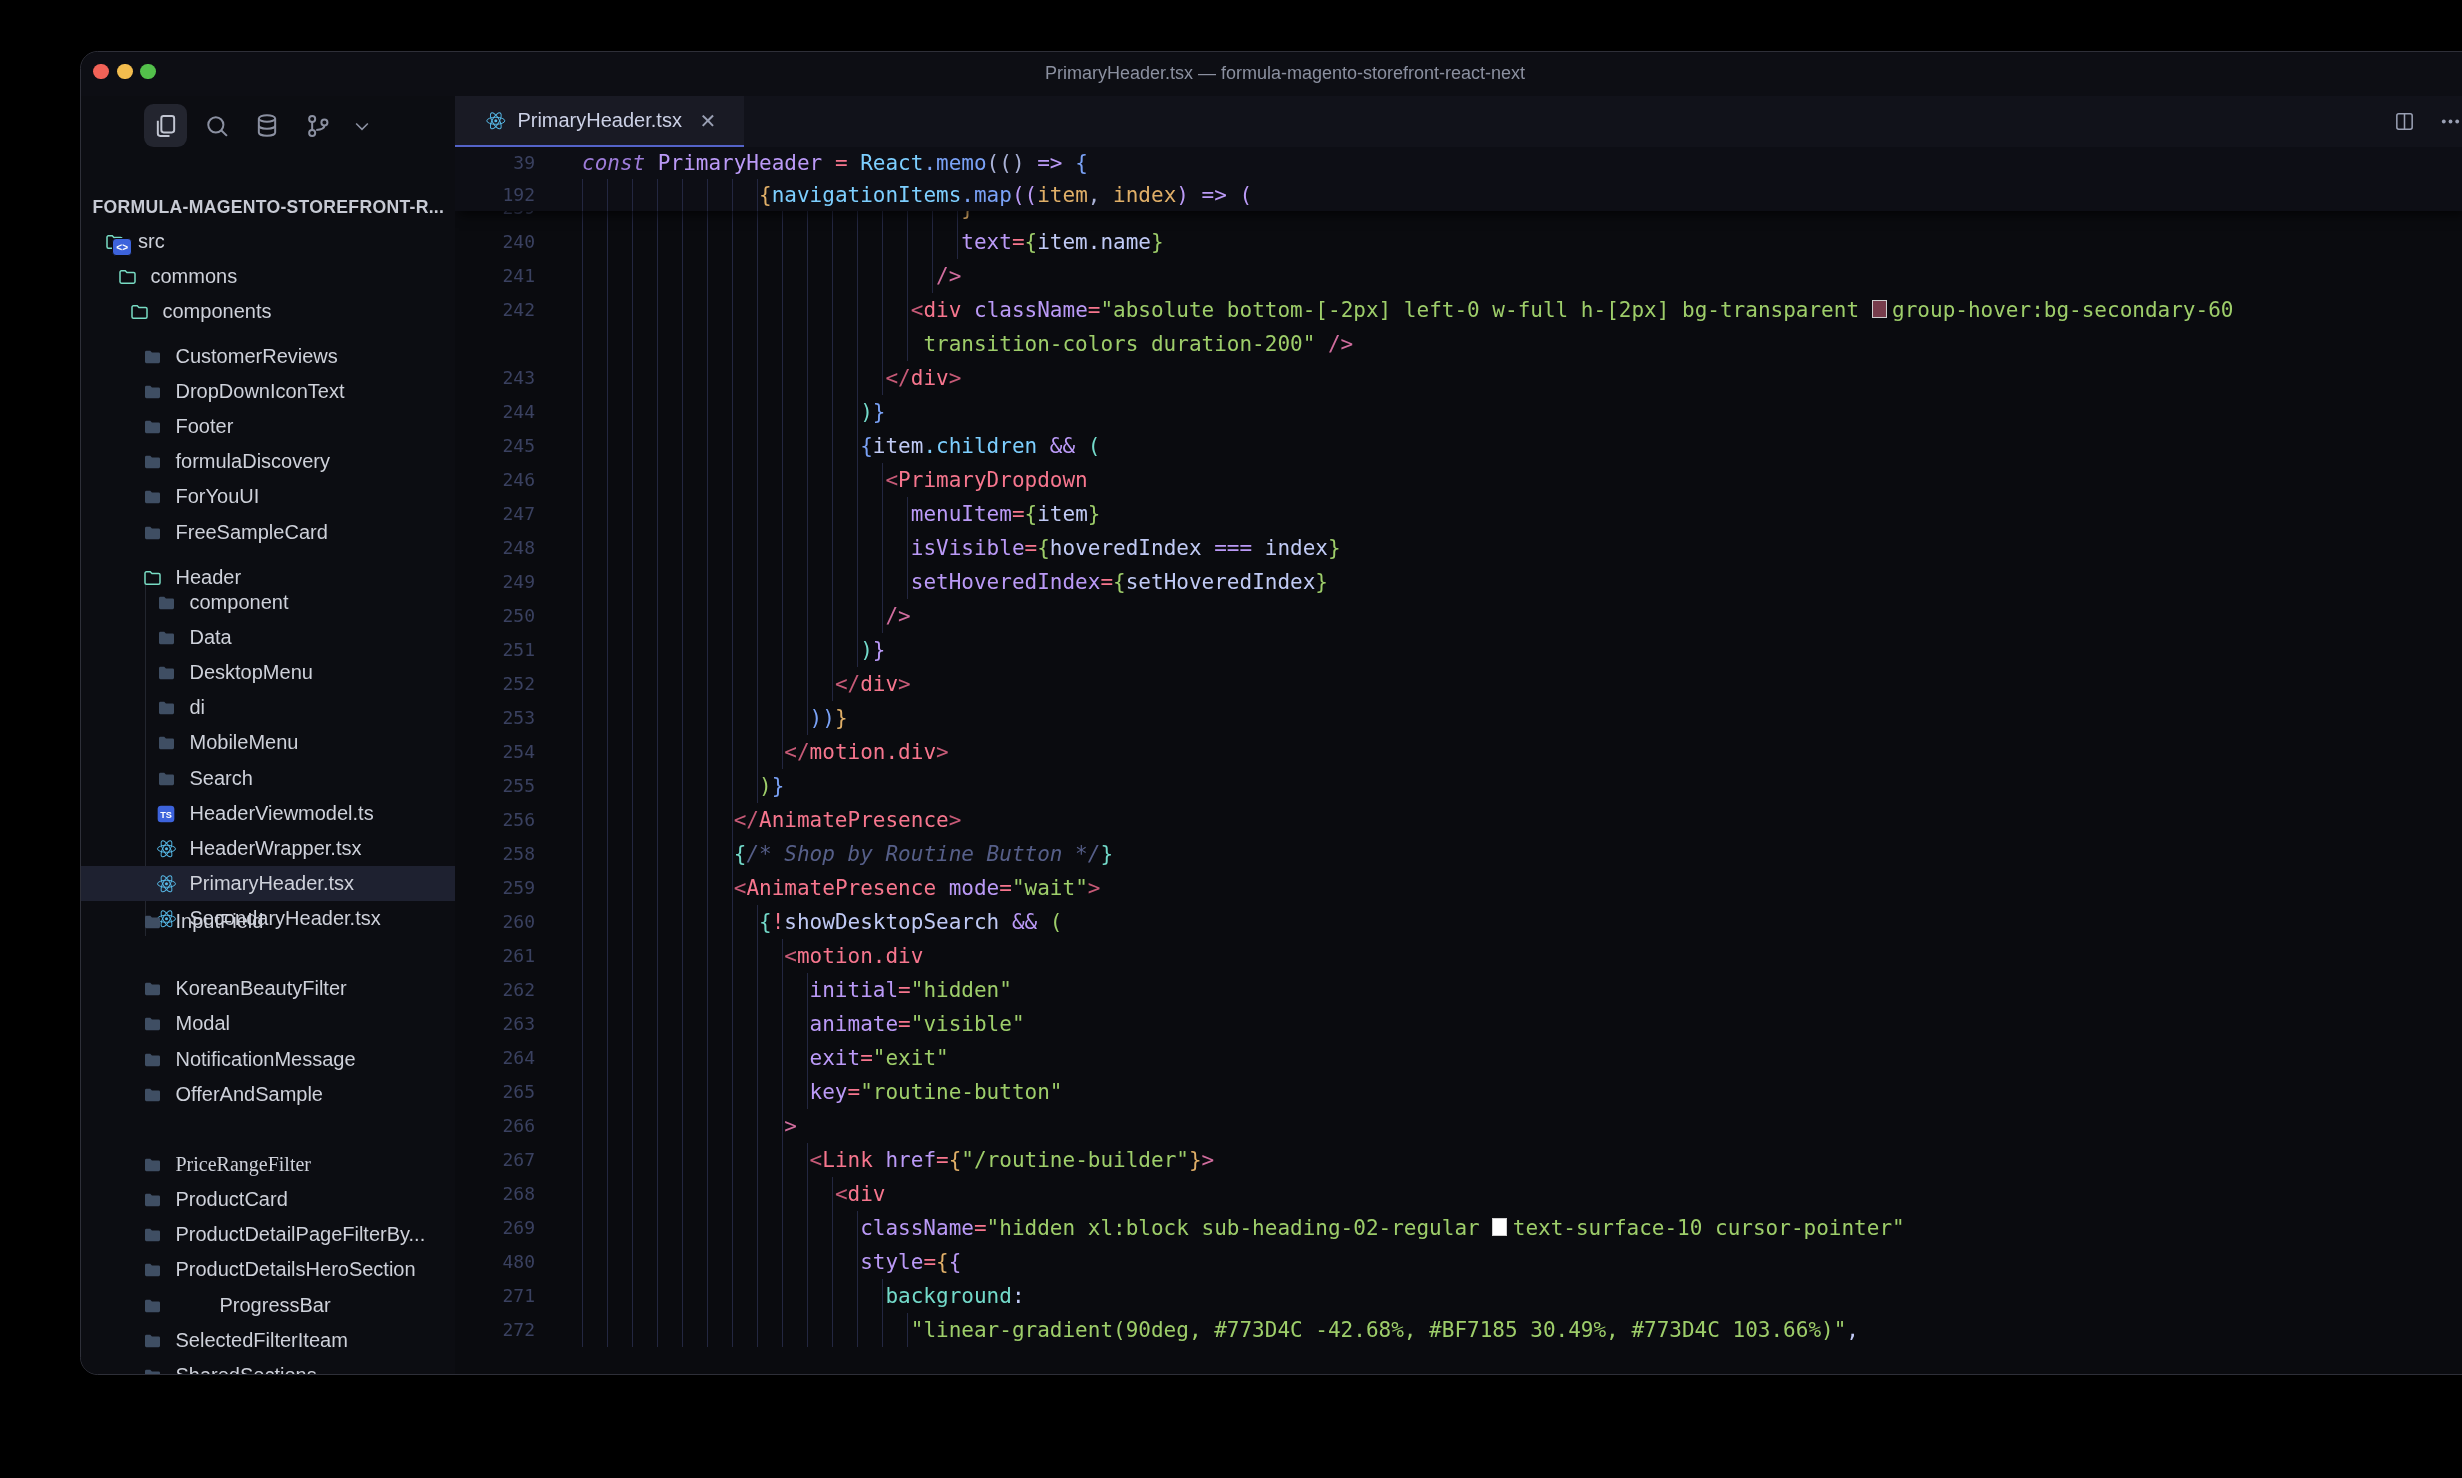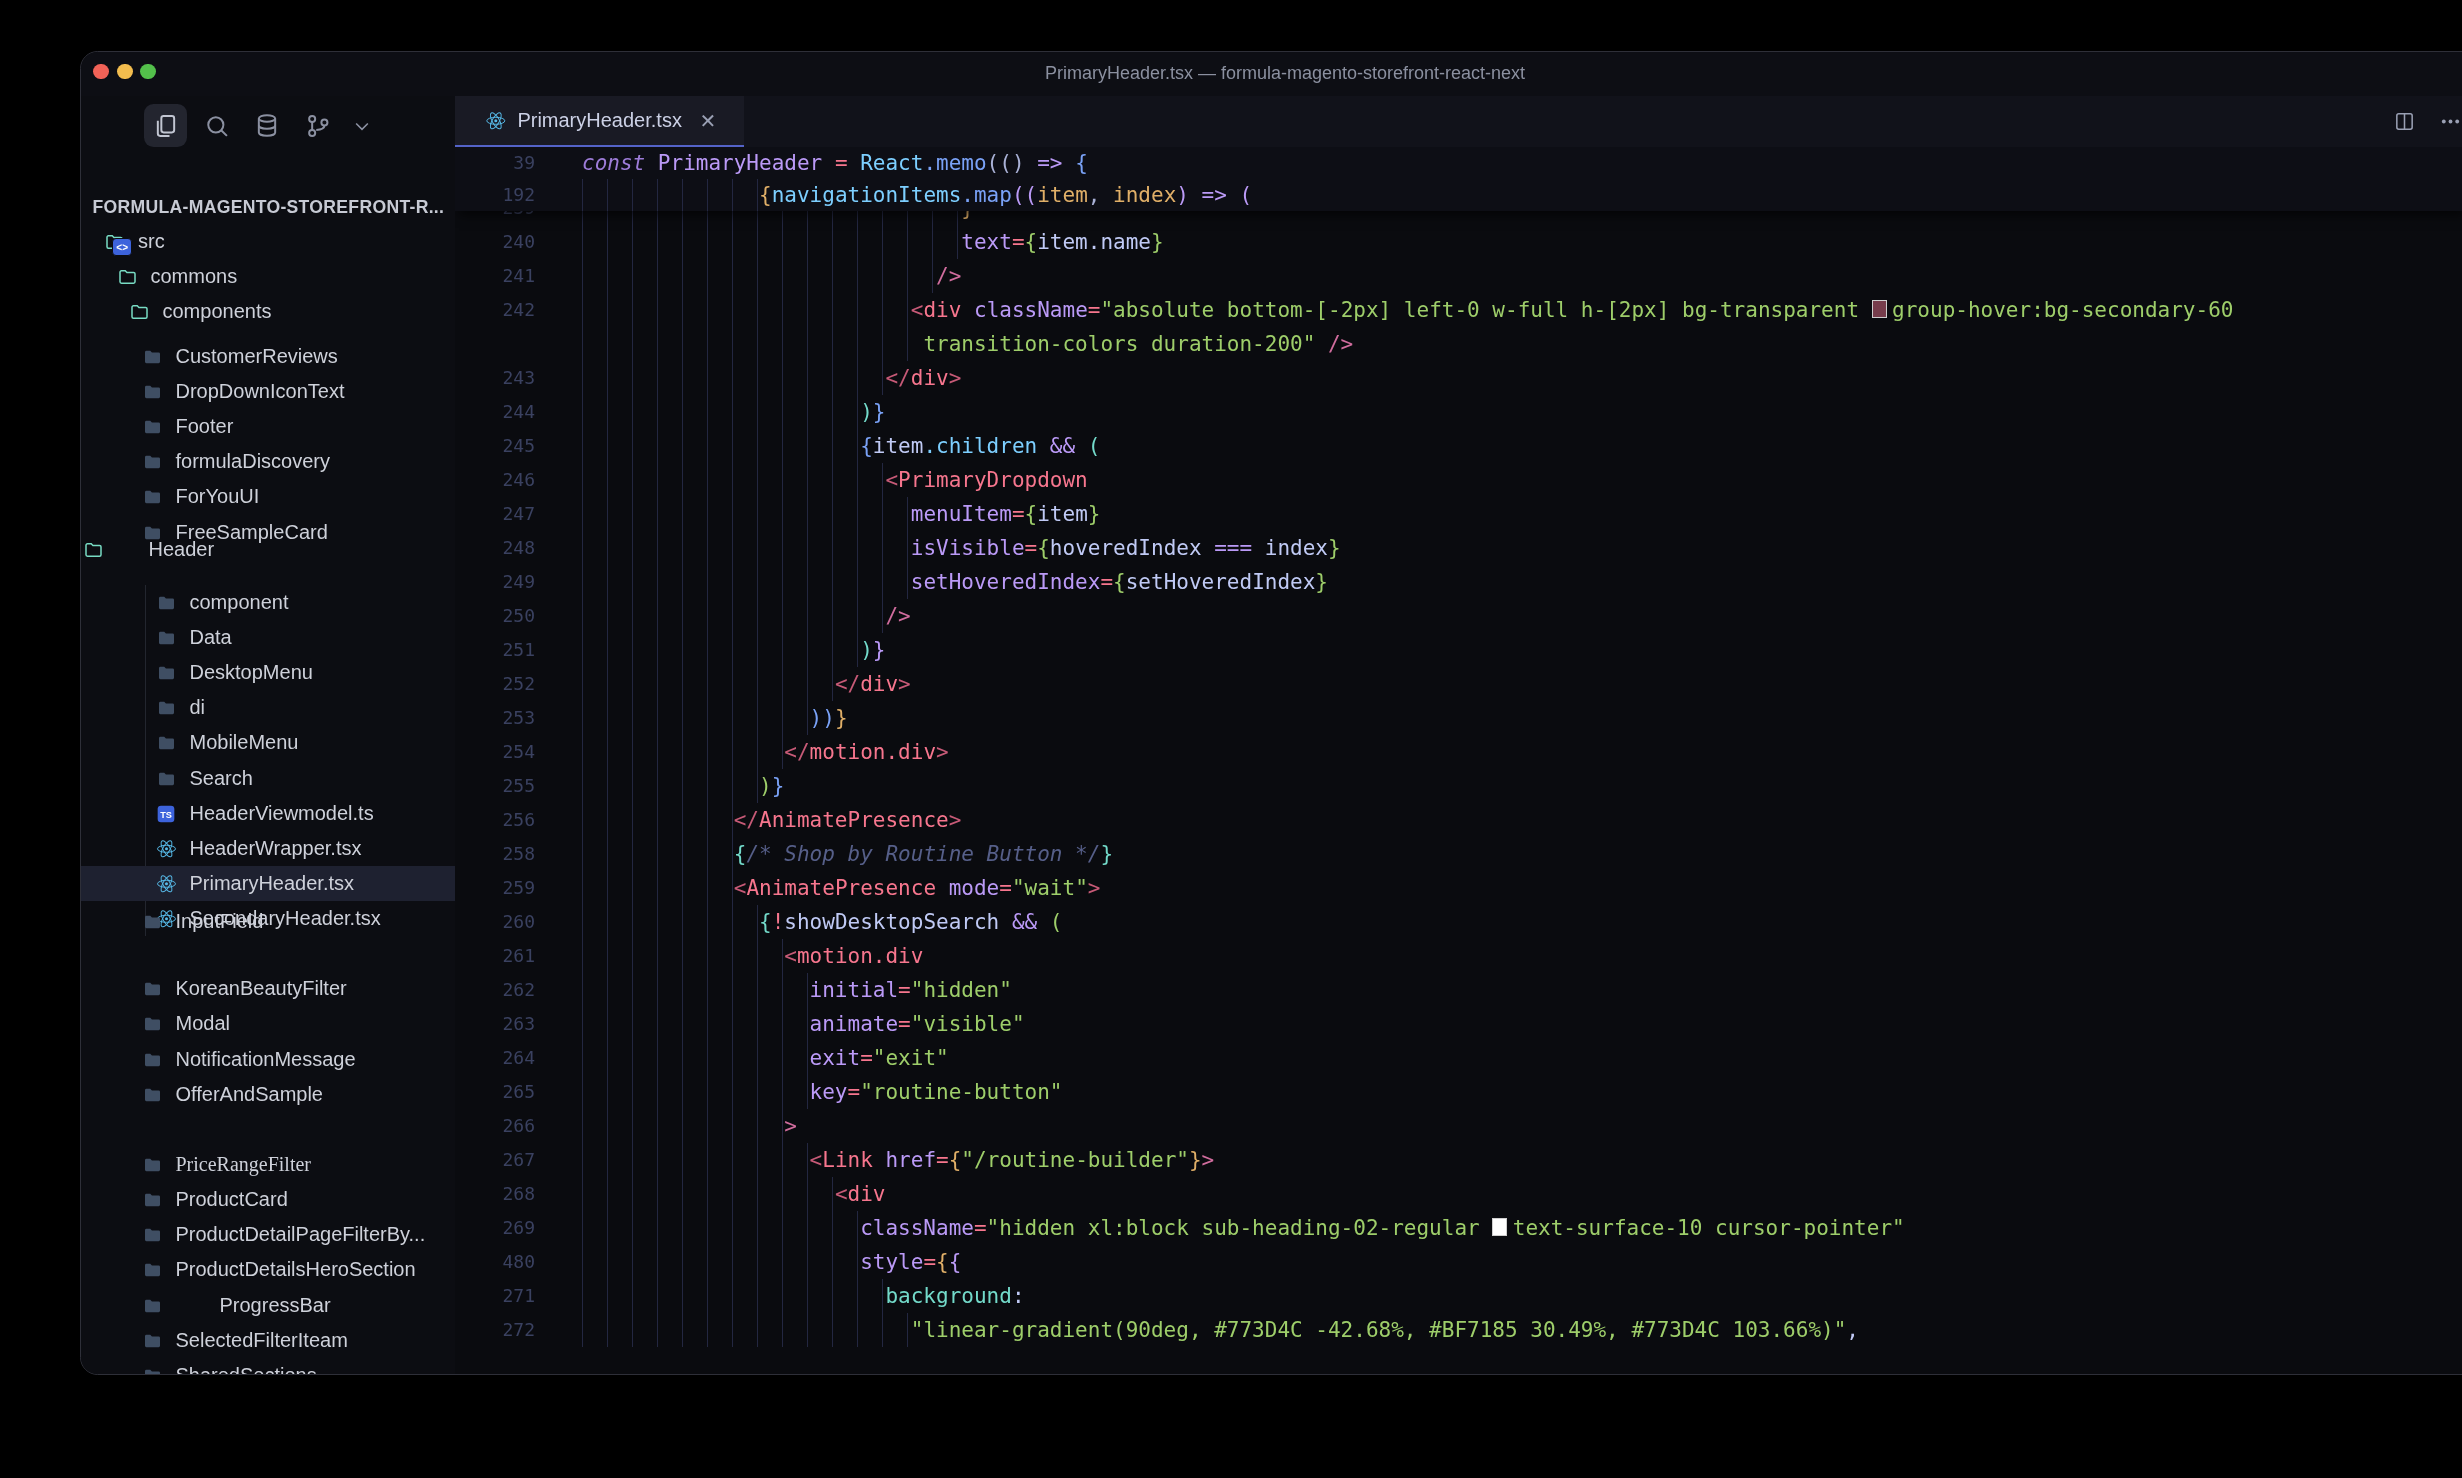--- a/index.html
+++ b/index.html
@@ -183,21 +183,21 @@
           <span class="tlabel">ForYouUI</span>
         </div>
         <div class="trow" style="top: 291px; padding-left: 59px;">
           <span class="ticon">
             <svg viewBox="0 0 24 24" style="width:23px;height:20px">
               <path fill="#3f4e63" d="M3 6.2A1.7 1.7 0 0 1 4.7 4.5h4.6l2 2h8A1.7 1.7 0 0 1 21 8.2v9.6a1.7 1.7 0 0 1-1.7 1.7H4.7A1.7 1.7 0 0 1 3 17.8z"></path>
             </svg>
           </span>
           <span class="tlabel">FreeSampleCard</span>
         </div>
-        <div class="trow" style="top: 308px;  gap: 32px;">
+        <div class="trow" style="top: 336px; padding-left: 59px;">
           <span class="ticon">
             <svg viewBox="0 0 24 24" style="width:23px;height:20px" fill="none" stroke="#78dcc4" stroke-width="1.8">
               <path d="M3 6.2A1.7 1.7 0 0 1 4.7 4.5h4.6l2 2h8A1.7 1.7 0 0 1 21 8.2v9.6a1.7 1.7 0 0 1-1.7 1.7H4.7A1.7 1.7 0 0 1 3 17.8z"></path>
             </svg>
           </span>
           <span class="tlabel">Header</span>
         </div>
         <div class="trow" style="top: 361px; padding-left: 73px;">
           <span class="ticon">
             <svg viewBox="0 0 24 24" style="width:23px;height:20px">

